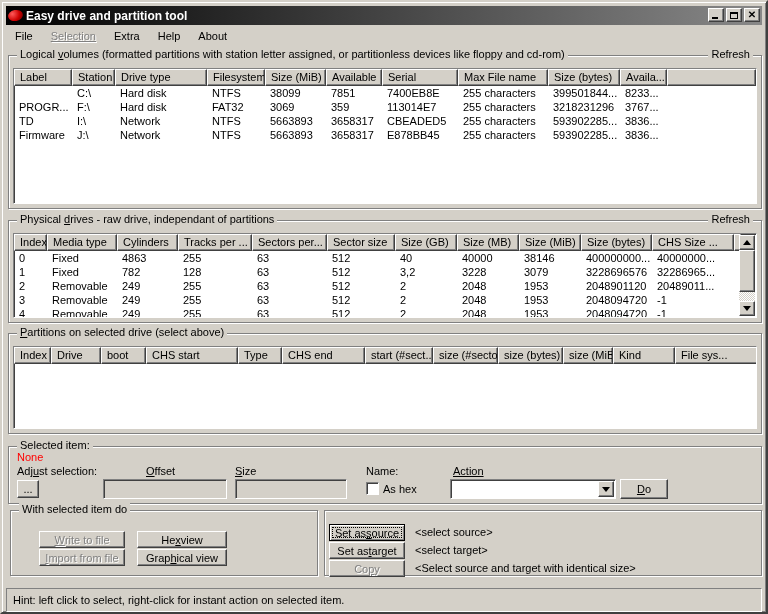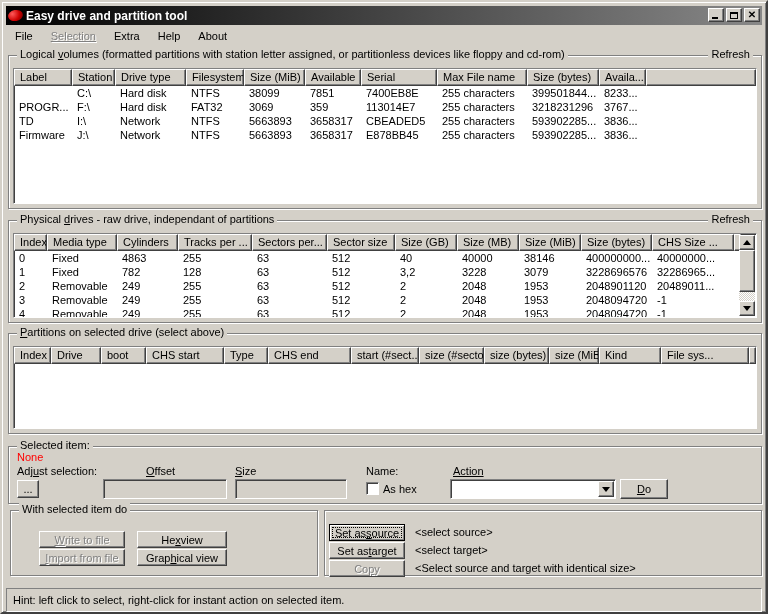--- a/index.html
+++ b/index.html
@@ -48,27 +48,27 @@
               box-shadow: inset 1px 1px 0 #404040; overflow:hidden; }
   .lv-header { display:flex; height:17px; }
   .hcell { flex:none; background:#d4d0c8; border:1px solid; border-color:#ffffff #404040 #404040 #ffffff;
            box-shadow: inset -1px -1px 0 #808080; padding:1px 0 0 5px;
            white-space:nowrap; overflow:hidden; }
   .hcell.fill { flex:1; }
   .lv-row { display:flex; height:14px; }
   .cell { flex:none; line-height:14px; padding-left:5px; white-space:nowrap; overflow:hidden; }
 
   
-  .t1c0{width:58px}.t1c1{width:43px}.t1c2{width:71px}.t1c3{width:58px}.t1c4{width:61px}
+  .t1c0{width:58px}.t1c1{width:43px}.t1c2{width:92px}.t1c3{width:58px}.t1c4{width:61px}
   .t1c5{width:56px}.t1c6{width:76px}.t1c7{width:90px}.t1c8{width:72px}.t1c9{width:47px}
   
   .t2c0{width:33px}.t2c1{width:70px}.t2c2{width:61px}.t2c3{width:74px}.t2c4{width:75px}
   .t2c5{width:68px}.t2c6{width:62px}.t2c7{width:62px}.t2c8{width:62px}.t2c9{width:71px}.t2c10{width:82px}
   
-  .t3c0{width:37px}.t3c1{width:50px}.t3c2{width:45px}.t3c3{width:78px}.t3c4{width:44px}.t3c5{width:83px}
+  .t3c0{width:37px}.t3c1{width:50px}.t3c2{width:45px}.t3c3{width:92px}.t3c4{width:44px}.t3c5{width:83px}
   .t3c6{width:68px}.t3c7{width:65px}.t3c8{width:65px}.t3c9{width:50px}.t3c10{width:62px}.t3c11{width:88px}
 
   #group-physical .lv-header, #group-physical .lv-body { width:calc(100% - 17px); }
 
   
   .vscroll { position:absolute; top:1px; right:1px; bottom:1px; width:16px; display:flex; flex-direction:column;
              background-image:conic-gradient(#ffffff 25%, #d4d0c8 0 50%, #ffffff 0 75%, #d4d0c8 0);
              background-size:2px 2px; }
   .sb-btn { flex:none; height:15px; background:#d4d0c8; border:1px solid; border-color:#ffffff #404040 #404040 #ffffff;
             box-shadow: inset -1px -1px 0 #808080; display:flex; align-items:center; justify-content:center; }

